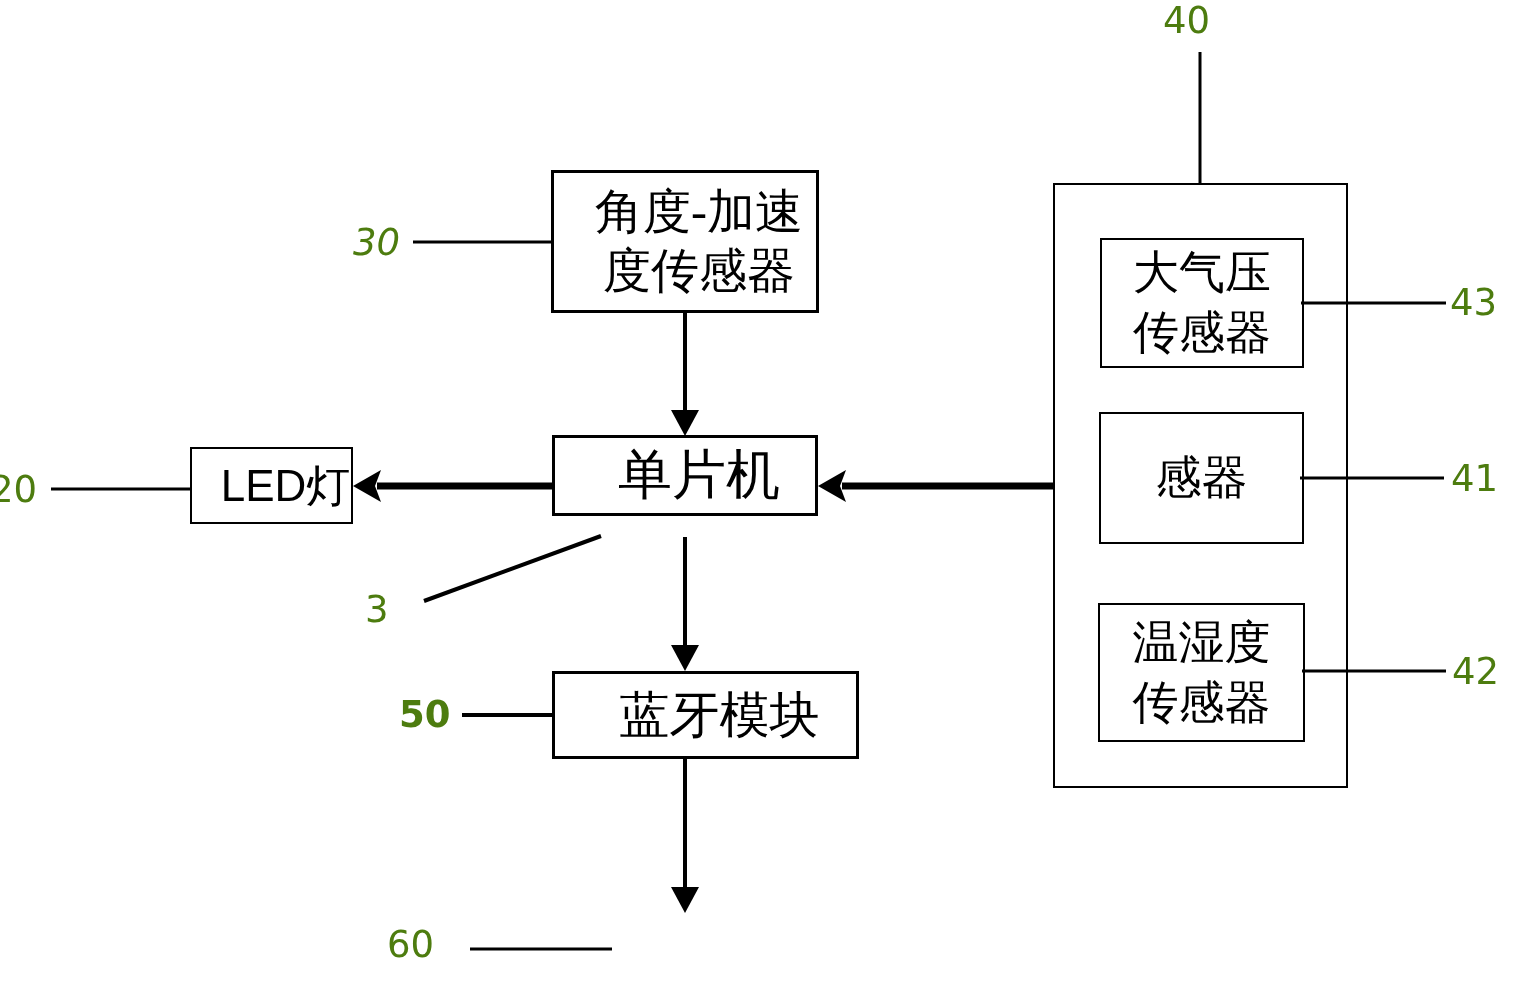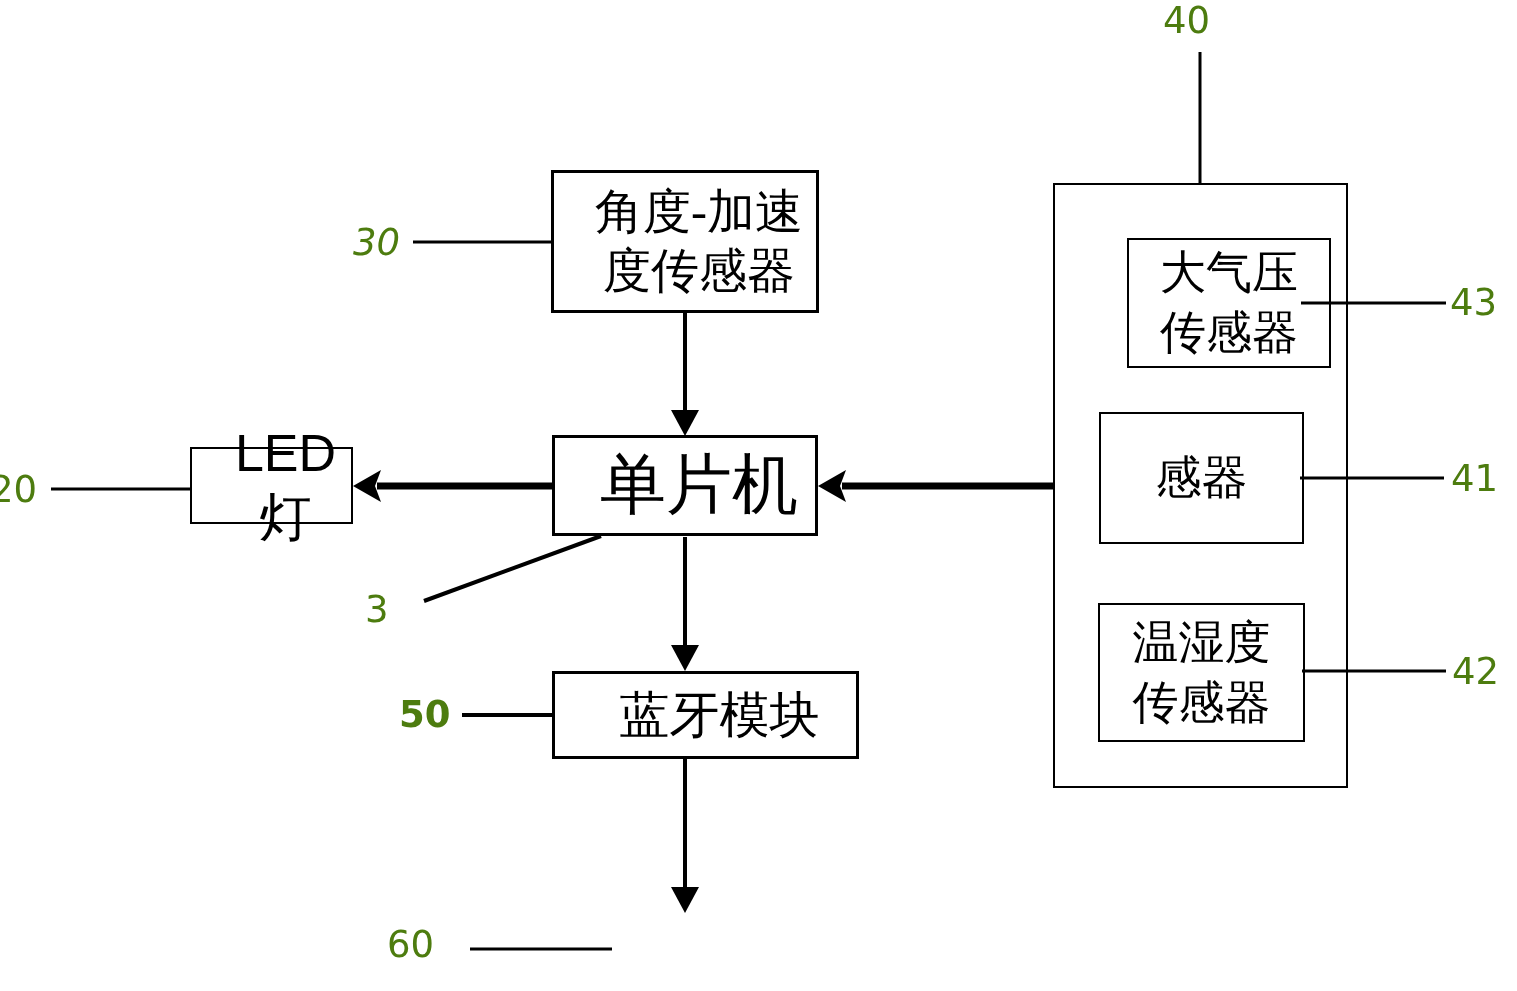--- a/index.html
+++ b/index.html
@@ -29,39 +29,39 @@
     display: flex;
     flex-direction: column;
     align-items: center;
     justify-content: center;
     text-align: center;
     line-height: 1.22;
     padding-left: 28px;
   }
   .thin { border-width: 2px; }
   .box-angle   { left: 551px; top: 170px; width: 268px; height: 143px; font-size: 48px; }
-  .box-mcu     { left: 552px; top: 435px; width: 266px; height: 101px; font-size: 66px; }
-  .box-led     { left: 190px; top: 447px; width: 163px; height: 77px;  font-size: 52px;
+  .box-mcu     { left: 552px; top: 435px; width: 266px; height: 81px; font-size: 54px; }
+  .box-led     { left: 190px; top: 447px; width: 163px; height: 77px;  font-size: 44px;
                  font-family: "Liberation Sans", "DejaVu Sans", sans-serif; }
   .box-bt      { left: 552px; top: 671px; width: 307px; height: 88px;  font-size: 50px; }
   .box-phone   { left: 610px; top: 913px; width: 151px; height: 73px;  font-size: 50px; }
   .box-group   { left: 1053px; top: 183px; width: 295px; height: 605px; border-width: 2px; }
   .box-inner {
     position: absolute;
     box-sizing: border-box;
     border: 2px solid #000;
     display: flex;
     flex-direction: column;
     align-items: center;
     justify-content: center;
     text-align: center;
     font-size: 46px;
     line-height: 1.3;
   }
-  .box-pressure { left: 45px; top: 53px;  width: 204px; height: 130px; margin-left: 27px; }
+  .box-pressure { left: 45px; top: 53px;  width: 204px; height: 130px; }
   .box-heart    { left: 44px; top: 227px; width: 205px; height: 132px; }
   .box-temp     { left: 43px; top: 418px; width: 207px; height: 139px; }
   .ref {
     position: absolute;
     width: 74px;
     font-family: "DejaVu Sans", "Liberation Sans", sans-serif;
     font-size: 37px;
     line-height: 37px;
     text-align: left;
     color: #4d7c0f;

